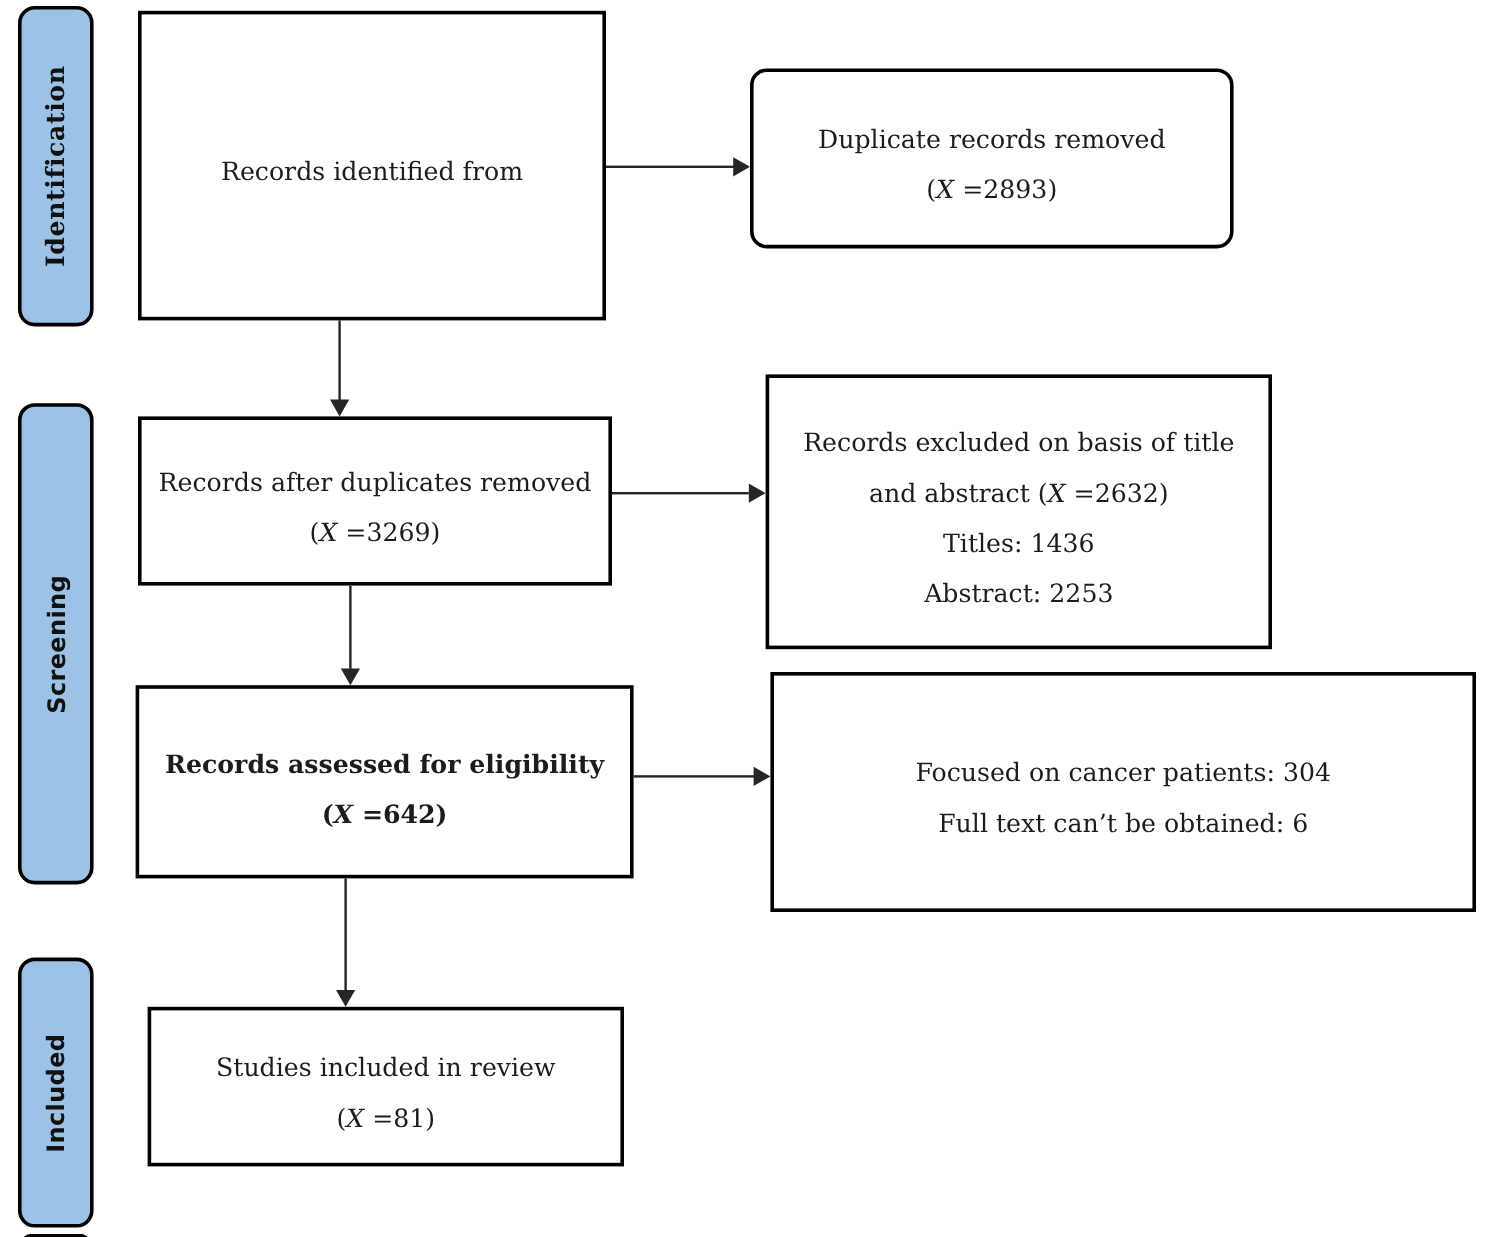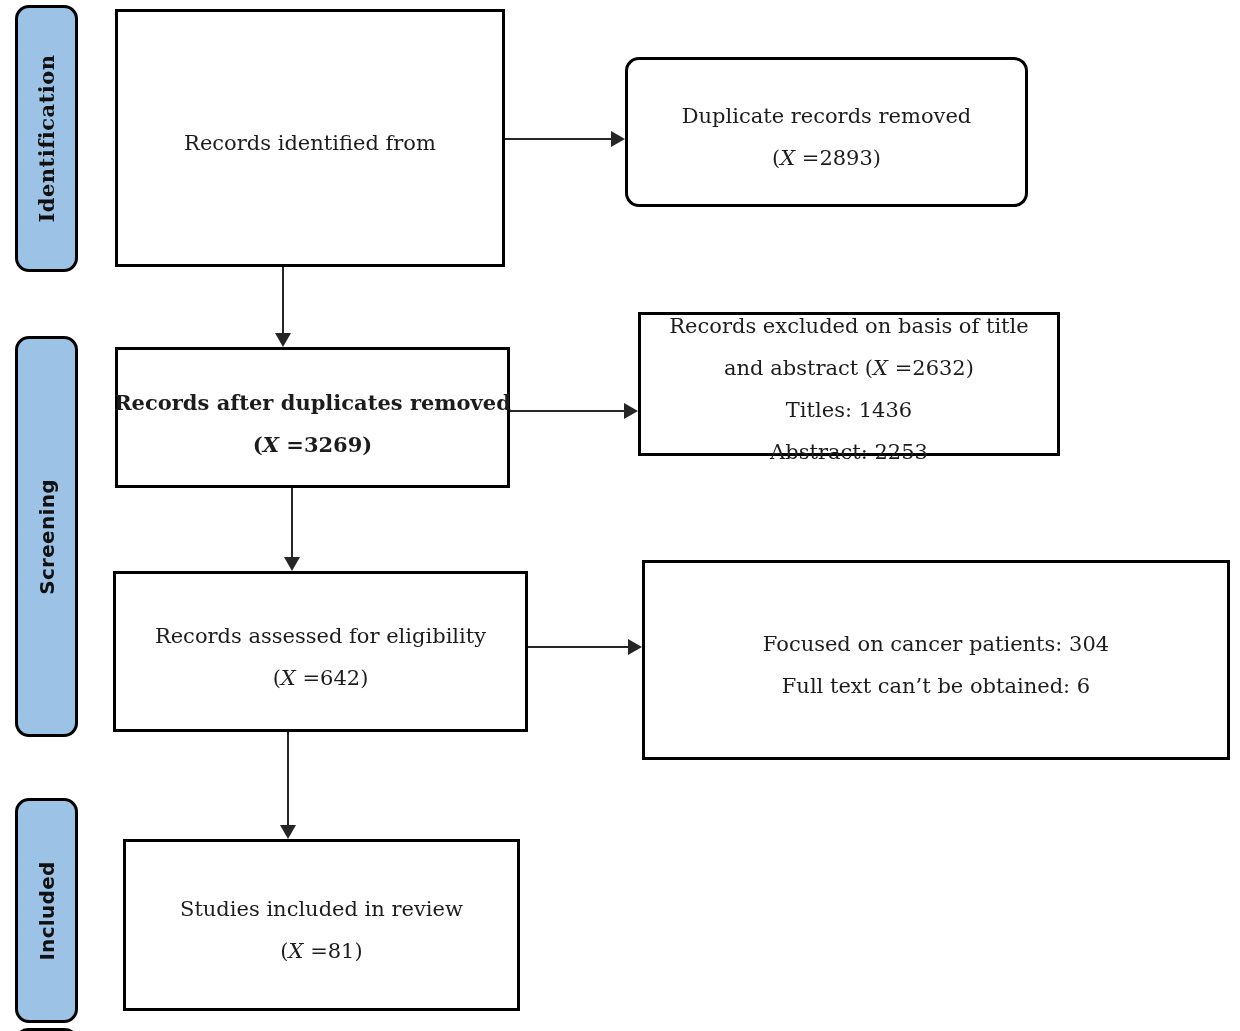--- a/index.html
+++ b/index.html
@@ -62,25 +62,25 @@
   .box-line{
     font-family:"DejaVu Serif", serif;
     font-size:21px;
     line-height:31px;
     color:var(--ink);
     white-space:nowrap;
     margin-top:11px;
   }
   #box-records-identified{left:115px;top:9px;width:390px;height:258px;}
   #box-duplicates-removed{left:625px;top:57px;width:403px;height:150px;border-radius:14px;}
-  #box-after-duplicates{left:115px;top:347px;width:395px;height:141px;font-weight:bold;}
-  #box-excluded-title-abstract{left:638px;top:312px;width:422px;height:144px;}
-  #box-assessed-eligibility{left:113px;top:571px;width:415px;height:161px;}
+  #box-after-duplicates{left:115px;top:347px;width:395px;height:141px;}
+  #box-excluded-title-abstract{left:638px;top:312px;width:422px;height:229px;}
+  #box-assessed-eligibility{left:113px;top:571px;width:415px;height:161px;font-weight:bold;}
   #box-records-excluded{left:642px;top:560px;width:588px;height:200px;}
-  #box-studies-included{left:123px;top:839px;width:397px;height:172px;}
+  #box-studies-included{left:123px;top:839px;width:397px;height:133px;}
   
   .aline{position:absolute;background:var(--arrow);}
   .ahead-right{
     position:absolute;width:0;height:0;
     border-top:8px solid transparent;
     border-bottom:8px solid transparent;
     border-left:14px solid var(--arrow);
   }
   .ahead-down{
     position:absolute;width:0;height:0;

